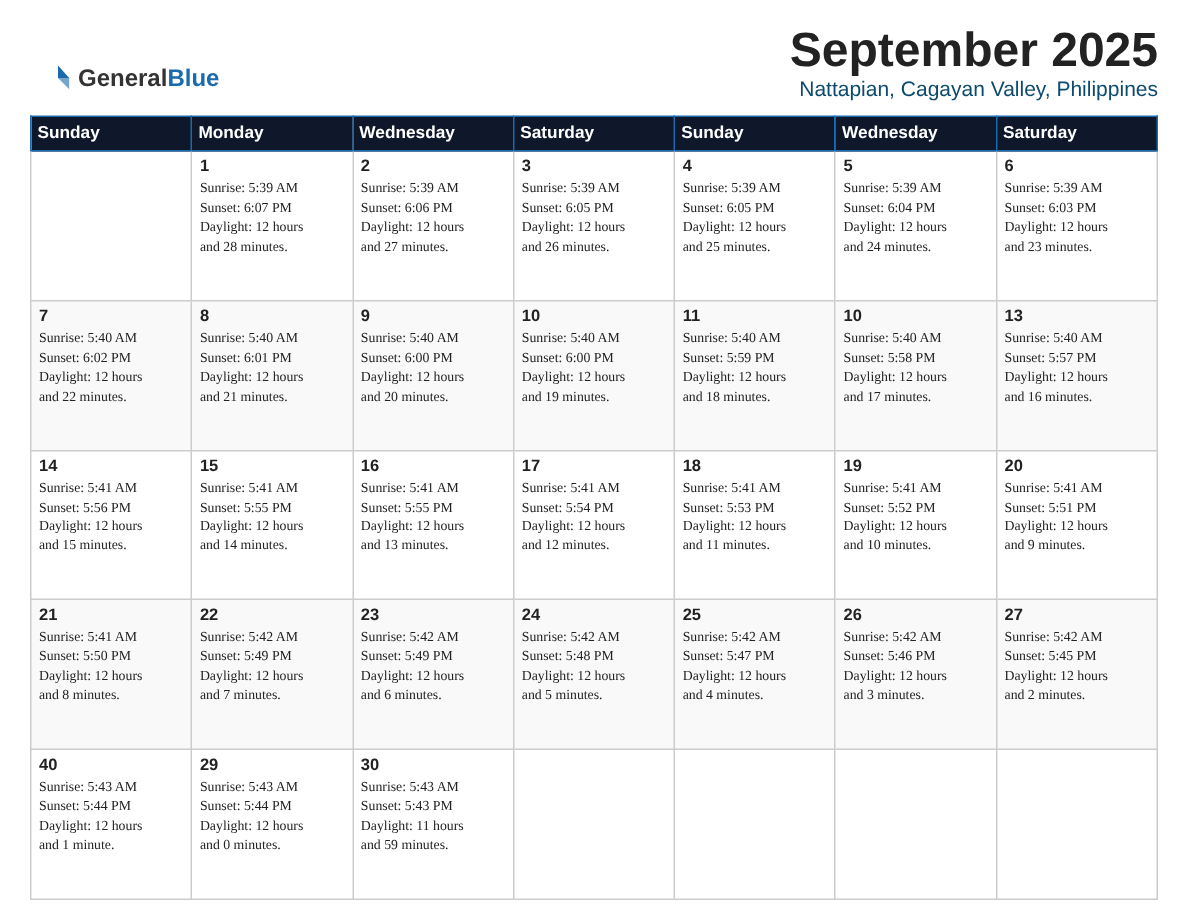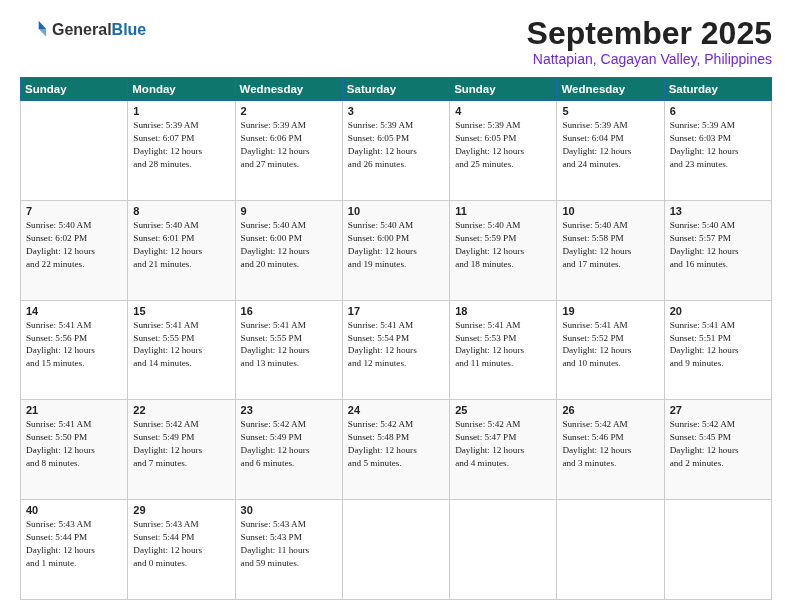--- a/index.html
+++ b/index.html
@@ -13,21 +13,21 @@
     .page {
       width: 792px;
       height: 612px;
       padding: 16px 20px 12px 20px;
       display: flex;
       flex-direction: column;
     }
     .header {
       display: flex;
       justify-content: space-between;
-      align-items: flex-start;
+      align-items: flex-end;
       margin-bottom: 10px;
     }
     .logo {
       display: flex;
       align-items: center;
       gap: 4px;
     }
     .logo-icon {
       width: 28px;
       height: 28px;
@@ -36,30 +36,30 @@
       text-align: right;
     }
     .month-title {
       font-size: 32px;
       font-weight: bold;
       color: #222;
       line-height: 1.1;
     }
     .location {
       font-size: 14px;
-      color: #6d28d9;
+      color: #0c4a6e;
     }
     table {
       width: 100%;
       border-collapse: collapse;
       flex: 1;
       table-layout: fixed;
     }
     thead th {
-      background-color: #0f766e;
+      background-color: #0f172a;
       color: #fff;
       font-size: 11.5px;
       font-weight: bold;
       padding: 5px 4px;
       text-align: left;
       border: 1px solid #1a6aad;
     }
     tbody td {
       border: 1px solid #ccc;
       vertical-align: top;

